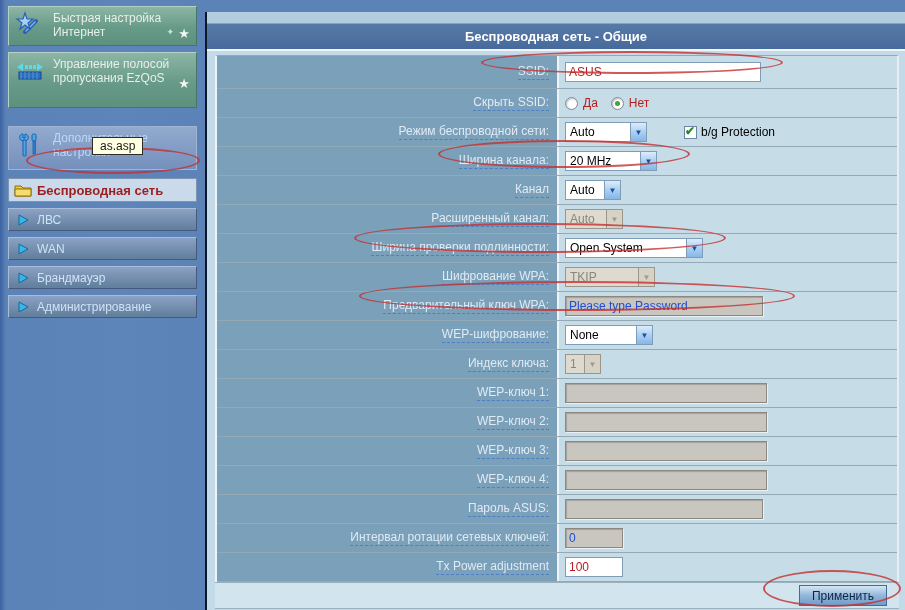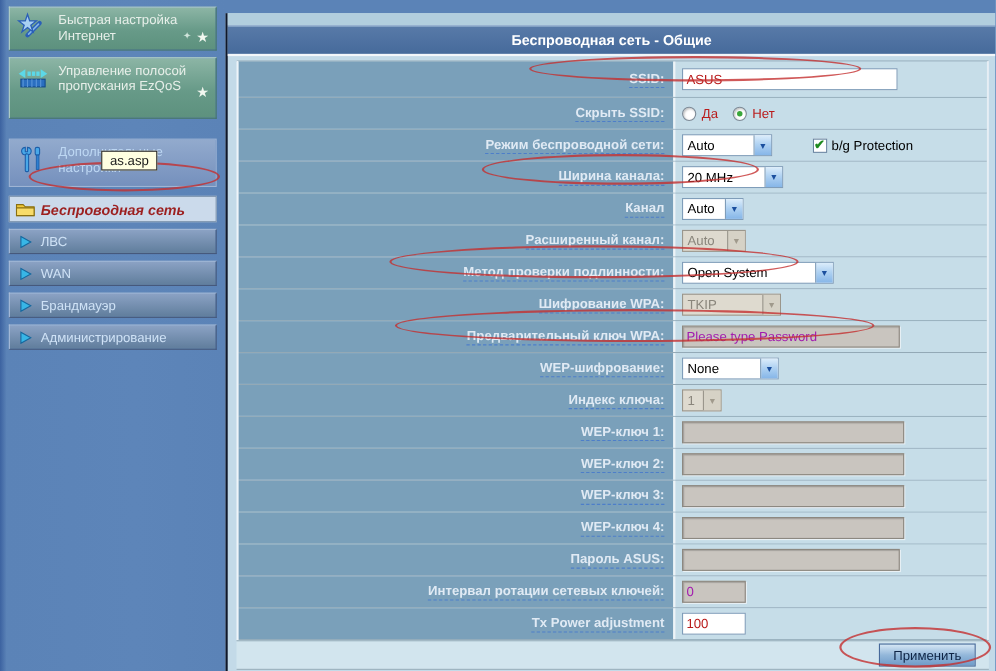--- a/index.html
+++ b/index.html
@@ -13,47 +13,47 @@
   .sbtn-green { background:linear-gradient(180deg,#8cb5a5,#679a88 55%,#5d917e);
                 border:1px solid; border-color:#b4d1c5 #46766a #46766a #b4d1c5;
                 color:#e7efe9; font-size:12px; min-height:40px; }
   .star-sm { position:absolute; right:22px; bottom:8px; color:#cfe4da; font-size:9px; }
   .star-lg { position:absolute; right:6px; bottom:4px; color:#f2f7f0; font-size:13px; }
   .sbtn-adv { margin-top:18px; background:linear-gradient(180deg,#92aacd,#7590bd);
               border:1px solid #9fb4d4; color:#bdd7f3; font-size:12px; min-height:44px; }
   .icon30 { width:30px; height:30px; flex:0 0 30px; }
   .item-active { margin:8px 8px 0 8px; background:#cbdaeb; border:1px solid #7d94ae;
                  color:#9c1f1f; font-weight:bold; font-size:13px; padding:2px 5px;
-                 display:flex; align-items:center; gap:5px; height:24px;font-style:italic; }
+                 display:flex; align-items:center; gap:5px; height:24px; }
   .mbtn { margin:6px 8px 0 8px; height:23px; padding:0 8px; display:flex; align-items:center; gap:8px;
           background:linear-gradient(180deg,#8ba2c4,#63809f 92%);
           border:1px solid; border-color:#aabdd8 #46597c #46597c #aabdd8;
           color:#cfe2f6; font-size:12px; }
 
   
   #main { position:absolute; left:205px; top:12px; width:700px; height:610px;
           background:#c3dae8; border-left:2px solid #0f172a; }
   #topstrip { height:11px; background:#b2cede; }
   #titlebar { height:28px; background:linear-gradient(180deg,#587aa8,#466a9b);
               border-top:1px solid #86a2c8; border-bottom:2px solid #f2f6fa;
               color:#ffffff; font-weight:bold; font-size:13px;
               display:flex; align-items:center; justify-content:center; }
   #formtable { margin:4px 6px 0 8px; border-left:2px solid #eef4f9; border-right:2px solid #e6eef4;
                border-top:1px solid #93a9b6; }
   .row { display:flex; align-items:stretch; min-height:29px; border-bottom:1px solid #93a9b6; }
-  .lcell { width:395px; background:#7aa0ba; display:flex; align-items:center; justify-content:flex-end;
-           padding:2px 8px 2px 4px; text-align:right;font-weight:bold; }
+  .lcell { width:340px; background:#7aa0ba; display:flex; align-items:center; justify-content:flex-end;
+           padding:2px 8px 2px 4px; text-align:right; }
   .lab { color:#e0eaf4; font-size:12px; border-bottom:1px dashed #4d7ec9; padding-bottom:1px; cursor:pointer; }
   .vcell { flex:1; background:#c6dde8; border-left:2px solid #edf3f7; display:flex; align-items:center;
            padding:3px 4px 3px 6px; gap:5px; }
 
   
   .tb { height:20px; border:1px solid #7f9db9; background:#fff; font-family:"Liberation Sans",sans-serif;
         font-size:12px; padding:1px 3px; color:#b91c1c; }
-  .tb.dis { background:#c9c5bf; border-color:#8c8880; color:#a21caf;
+  .tb.dis { background:#c9c5bf; border-color:#8c8880; color:#1d4ed8;
             box-shadow:1px 1px 0 #e9f1f5, inset 1px 1px 1px rgba(0,0,0,.18); }
   .sel { display:inline-flex; height:20px; border:1px solid #7f9db9; background:#fff; align-items:center; cursor:pointer; }
   .sel .txt { flex:1; font-size:12px; padding:0 4px; color:#000; white-space:nowrap; overflow:hidden; }
   .sel .arw { width:16px; height:100%; border-left:1px solid #7f9db9; display:flex; align-items:center; justify-content:center;
               background:linear-gradient(180deg,#dcedfb,#b0d2f2 45%,#86b6e8); }
   .sel .arw::after { content:"▼"; font-size:8px; color:#1b4f9e; }
   .sel.dis { background:#dedacf; border-color:#9a968c; }
   .sel.dis .txt { color:#8a867c; }
   .sel.dis .arw { background:#d6d2c6; border-left-color:#9a968c; }
   .sel.dis .arw::after { color:#a09a8c; }
@@ -222,21 +222,21 @@
           </div>
           <div class="vcell">
             <span class="sel dis" style="width: 58px;">
               <span class="txt">Auto</span>
               <span class="arw"></span>
             </span>
           </div>
         </div>
         <div class="row">
           <div class="lcell">
-            <span class="lab">Метод проверки подлинности:</span>
+            <span class="lab">Ширина проверки подлинности:</span>
           </div>
           <div class="vcell">
             <span class="sel" style="width: 138px;">
               <span class="txt">Open System</span>
               <span class="arw"></span>
             </span>
           </div>
         </div>
         <div class="row">
           <div class="lcell">

